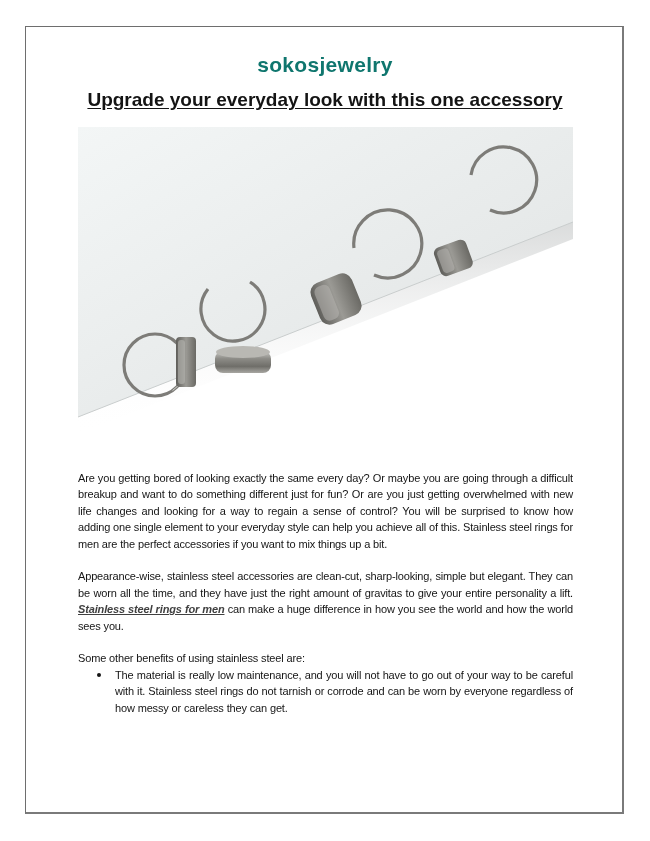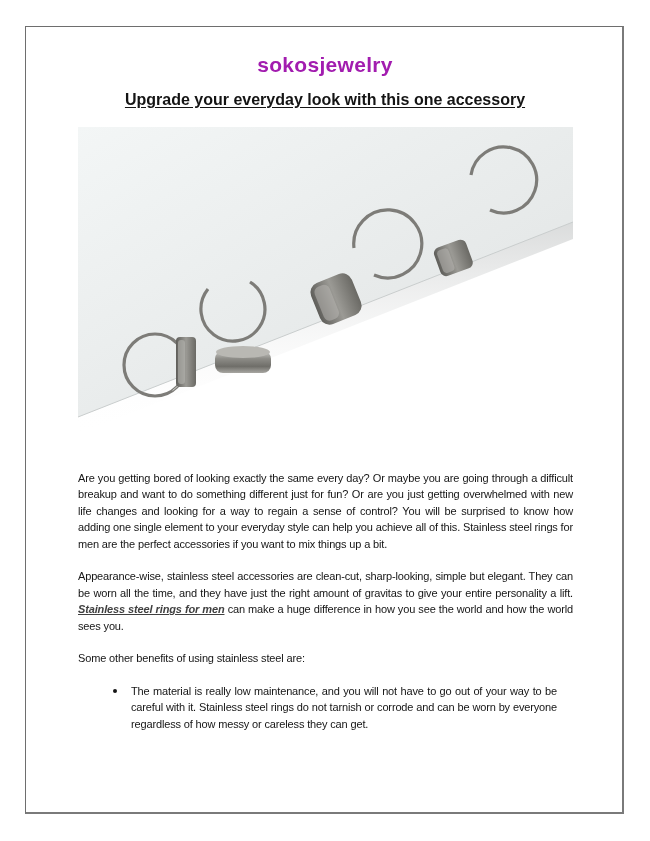--- a/index.html
+++ b/index.html
@@ -29,31 +29,31 @@
     }
     .brand-title {
       position: absolute;
       left: 0;
       top: 50px;
       width: 650px;
       text-align: center;
       font-size: 21px;
       font-weight: bold;
       letter-spacing: 0.3px;
-      color: #a21caf;
+      color: #0f766e;
       line-height: 30px;
       margin: 0;
     }
     .doc-subtitle {
       position: absolute;
       left: 0;
       top: 88px;
       width: 650px;
       text-align: center;
-      font-size: 16px;
+      font-size: 19px;
       font-weight: bold;
       text-decoration: underline;
       text-underline-offset: 2px;
       color: #141414;
       line-height: 24px;
       margin: 0;
     }
     .hero-photo {
       position: absolute;
       left: 78px;
@@ -89,21 +89,21 @@
     }
     .inline-link {
       color: #404040;
       font-weight: bold;
       font-style: italic;
       text-decoration: underline;
       cursor: pointer;
     }
     .bullet-list {
       list-style: none;
-      margin: 16px;
+      margin: 0;
       padding: 0;
     }
     .bullet-item {
       position: relative;
       padding-left: 37px;
       text-align: justify;
     }
     .bullet-dot {
       position: absolute;
       left: 19px;

